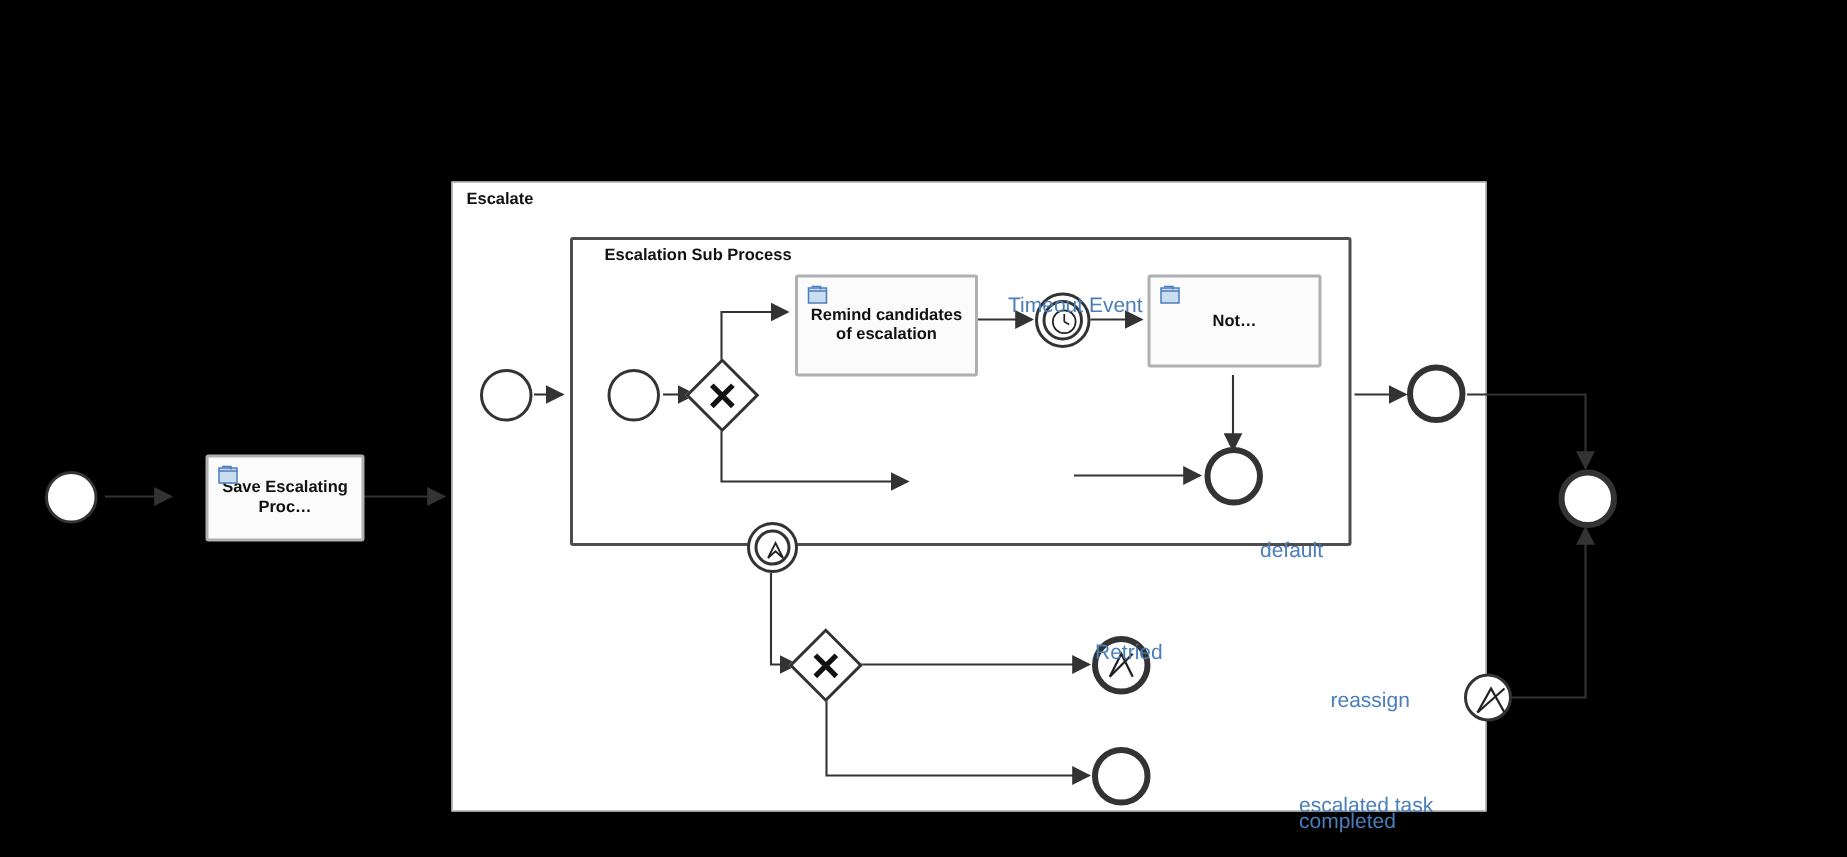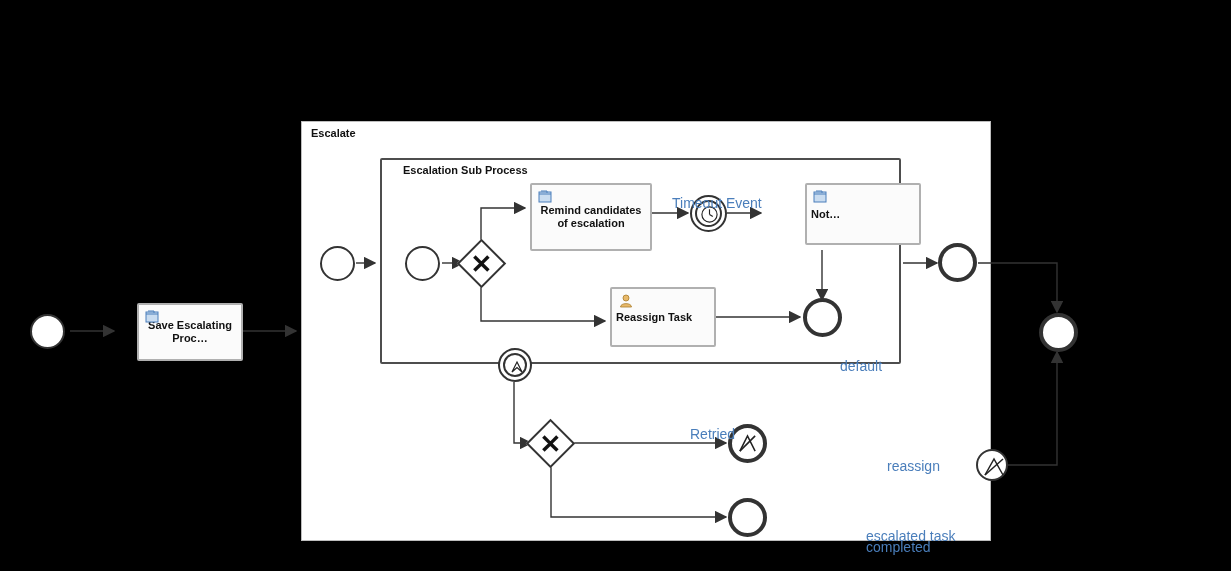--- a/index.html
+++ b/index.html
@@ -42,21 +42,21 @@
     margin-left: 13px;
   }
   .task {
     position: absolute;
     background: #fbfbfb;
     border: 2px solid #b0b0b0;
     border-radius: 2px;
     box-sizing: border-box;
     display: flex;
     align-items: center;
-    justify-content: flex-start;
+    justify-content: center;
     text-align: center;
     font-size: 11px;
     font-weight: bold;
     color: #111111;
     padding: 4px;
   }
   .task-label {
     line-height: 1.15;
   }
   .task-icon {
@@ -215,36 +215,29 @@
   <div class="ev ev-inter" style="left:690px; top:195px; width:37px; height:37px;">
     <div class="ev-inter-inner"></div>
     <svg style="position:absolute; left:8px; top:8px; width:19px; height:19px;" viewBox="0 0 20 20">
       <circle cx="10" cy="10" r="8" fill="none" stroke="#222222" stroke-width="1.2"></circle>
       <line x1="10" y1="10" x2="10" y2="4.5" stroke="#222222" stroke-width="1.2"></line>
       <line x1="10" y1="10" x2="13.5" y2="12" stroke="#222222" stroke-width="1.2"></line>
     </svg>
   </div>
   <div class="edge-label" style="left:672px; top:195px;">Timeout Event</div>
 
-  <div class="task" style="left:765px; top:183px; width:116px; height:62px;margin-left:40px;">
+  <div class="task" style="left:765px; top:183px; width:116px; height:62px;">
     <svg class="task-icon" viewBox="0 0 16 14">
       <rect x="1" y="2" width="12" height="10" fill="#c9dcf0" stroke="#4a7ebb" stroke-width="1"></rect>
       <path d="M1 4 L13 4" stroke="#4a7ebb" stroke-width="1"></path>
       <path d="M3 1 L9 1 L9 3" fill="none" stroke="#4a7ebb" stroke-width="1"></path>
     </svg>
     <span class="task-label">Not…</span>
   </div>
 
-  <div class="task" style="left:610px; top:287px; width:106px; height:60px;">
-    <svg class="task-icon" viewBox="0 0 16 14">
-      <circle cx="8" cy="4" r="3" fill="#e8b96a" stroke="#a87b2a" stroke-width="0.8"></circle>
-      <path d="M2.5 13 C2.5 8.5 13.5 8.5 13.5 13 Z" fill="#e8b96a" stroke="#a87b2a" stroke-width="0.8"></path>
-    </svg>
-    <span class="task-label">Reassign Task</span>
-  </div>
 
   <div class="ev ev-end" style="left:803px; top:298px; width:39px; height:39px;"></div>
 
   <div class="ev ev-end" style="left:938px; top:243px; width:39px; height:39px;"></div>
 
   <div class="ev ev-inter" style="left:498px; top:348px; width:34px; height:34px;">
     <div class="ev-inter-inner"></div>
     <svg style="position:absolute; left:8px; top:8px; width:18px; height:18px;" viewBox="0 0 18 18">
       <path d="M9 4 L14 14 L9 9.5 L4 14 Z" fill="none" stroke="#222222" stroke-width="1.2"></path>
     </svg>
@@ -255,21 +248,21 @@
     <div class="diamond"></div>
     <div class="xmark">✕</div>
   </div>
 
   <div class="ev ev-end" style="left:728px; top:424px; width:39px; height:39px;">
     <svg style="position:absolute; left:5px; top:5px; width:21px; height:21px;" viewBox="0 0 22 22">
       <path d="M3 19 L11 3 L19 19" fill="none" stroke="#222222" stroke-width="1.6"></path>
       <path d="M3 19 L19 3" fill="none" stroke="#222222" stroke-width="1.6"></path>
     </svg>
   </div>
-  <div class="edge-label" style="left:690px; top:426px;">Retried</div>
+  <div class="edge-label" style="left:730px; top:426px;">Retried</div>
 
   <div class="ev ev-end" style="left:728px; top:498px; width:39px; height:39px;"></div>
 
   <div class="ev ev-inter" style="left:976px; top:449px; width:32px; height:32px;">
     <svg style="position:absolute; left:4px; top:4px; width:24px; height:24px;" viewBox="0 0 24 24">
       <path d="M3 20 L12 4 L21 20" fill="none" stroke="#222222" stroke-width="1.5"></path>
       <path d="M3 20 L21 4" fill="none" stroke="#222222" stroke-width="1.5"></path>
     </svg>
   </div>
   <div class="edge-label" style="left:847px; top:458px;padding-left:40px;">reassign</div>

